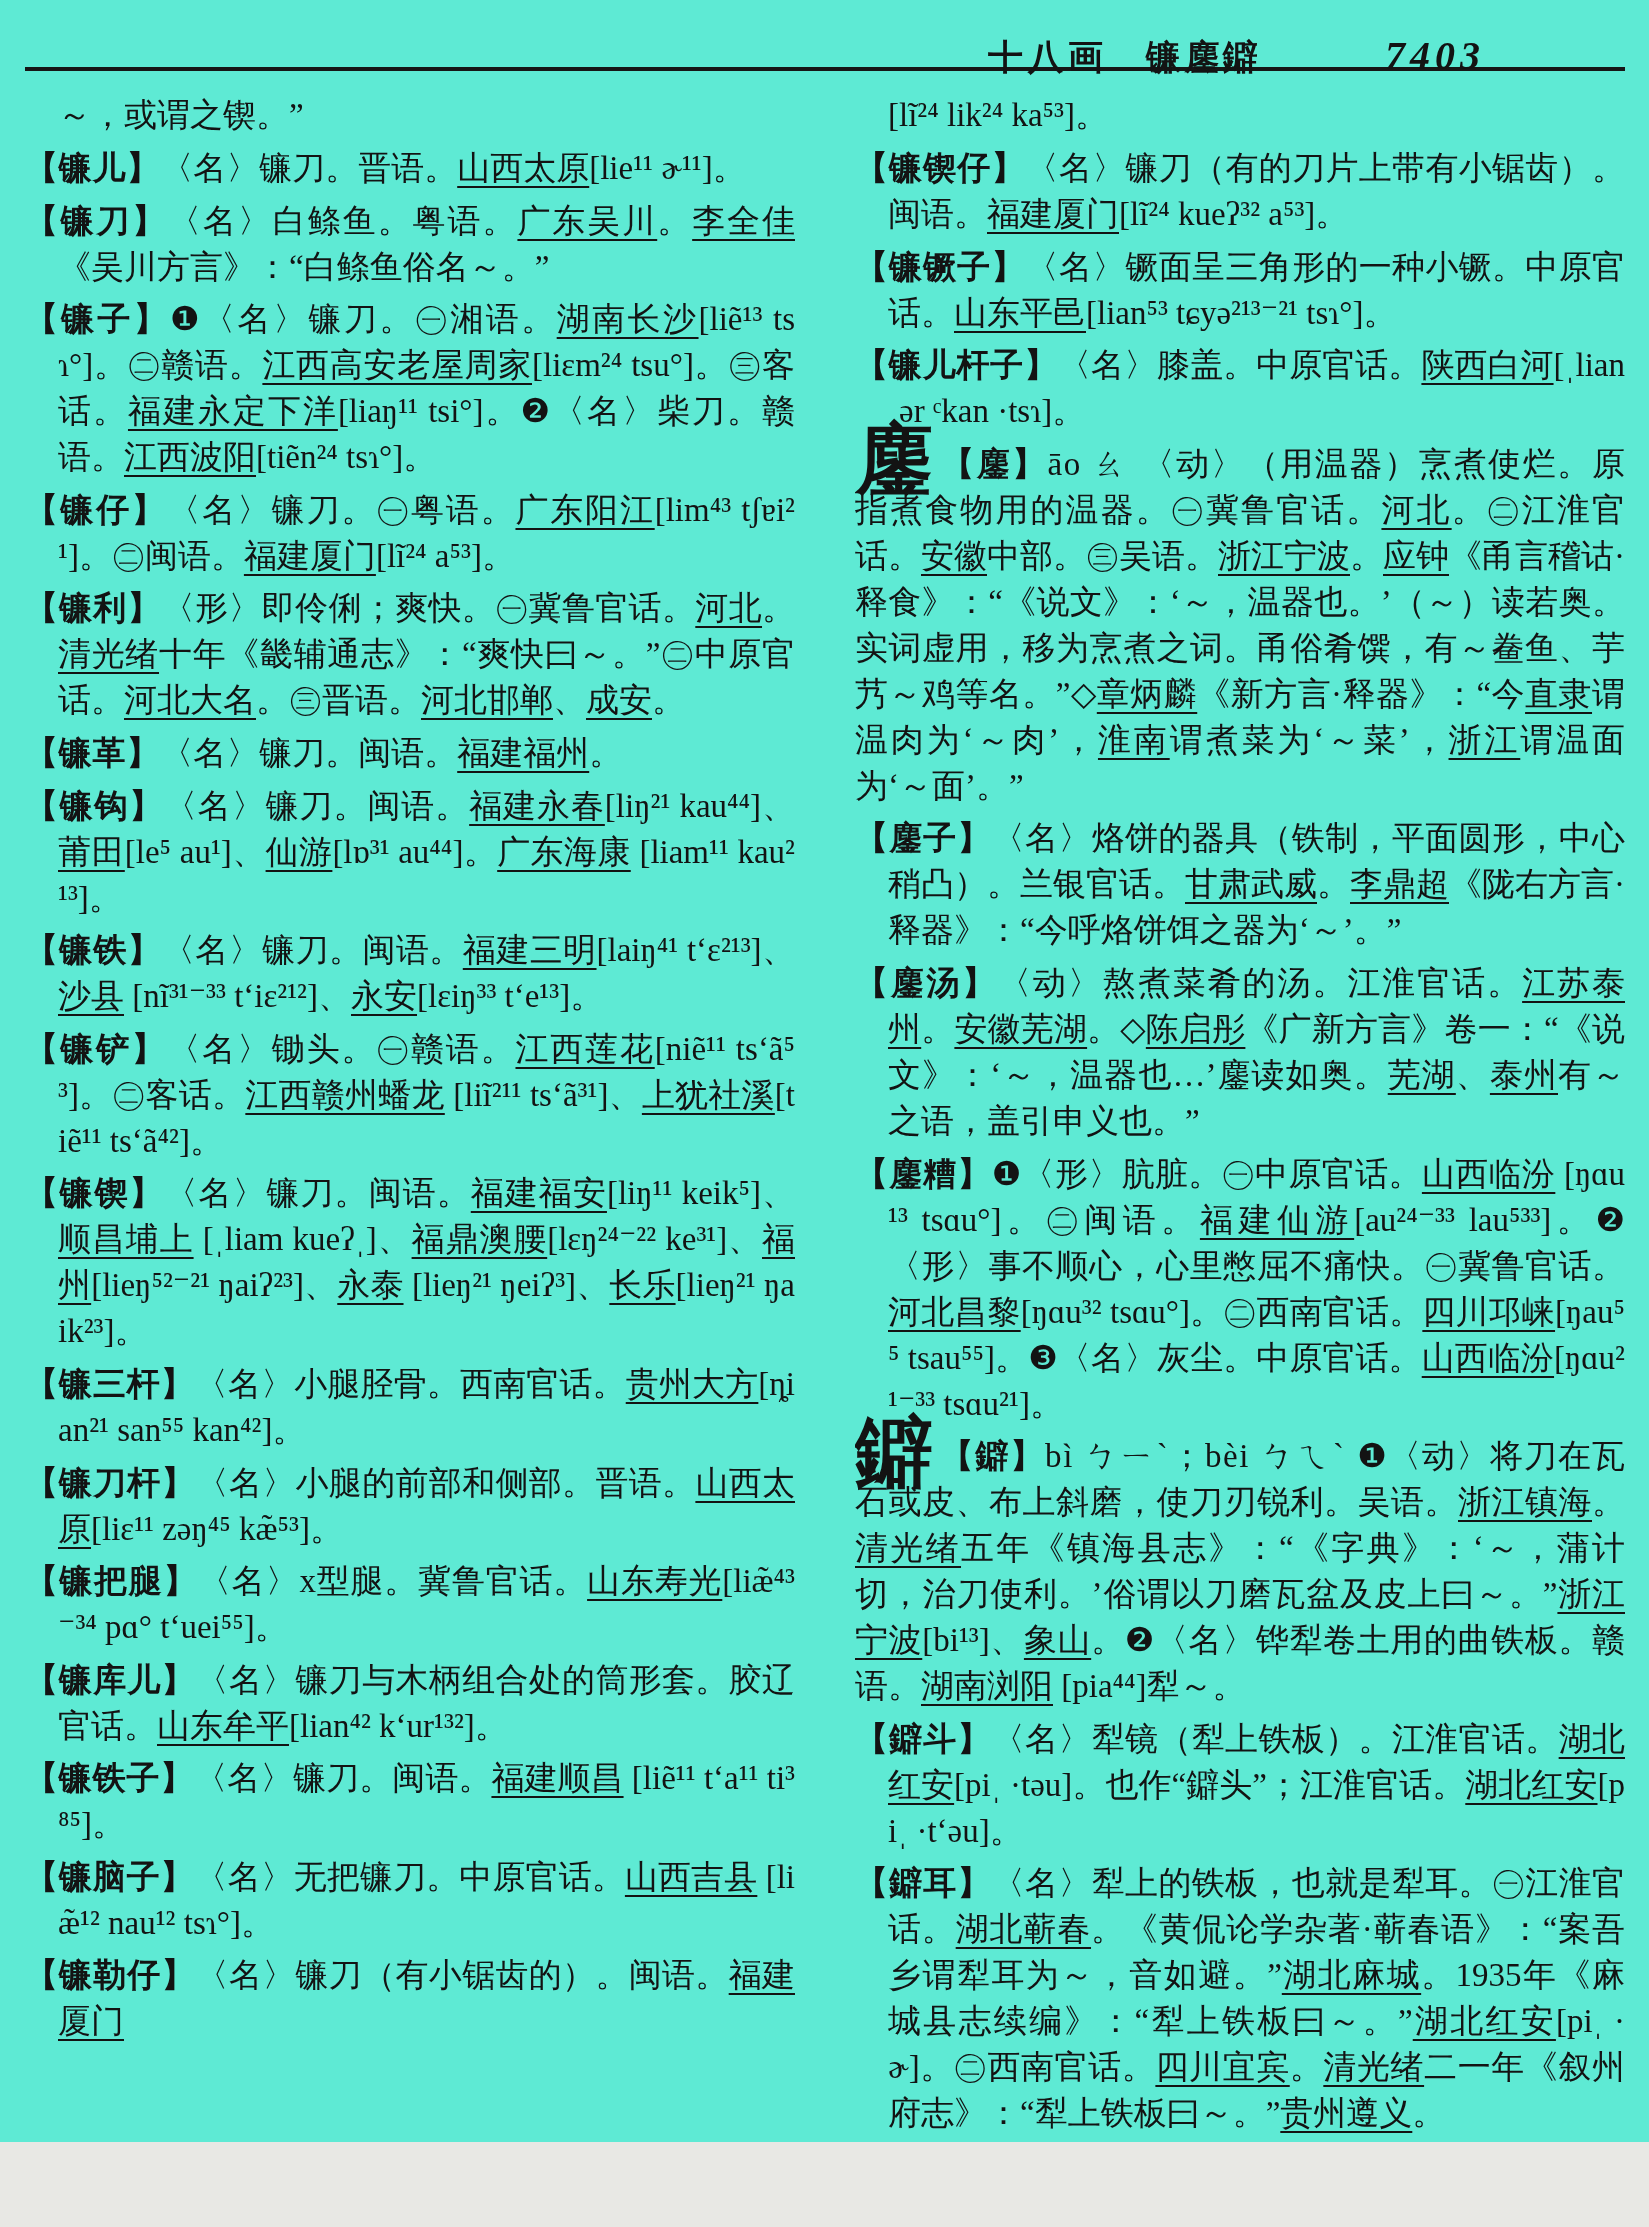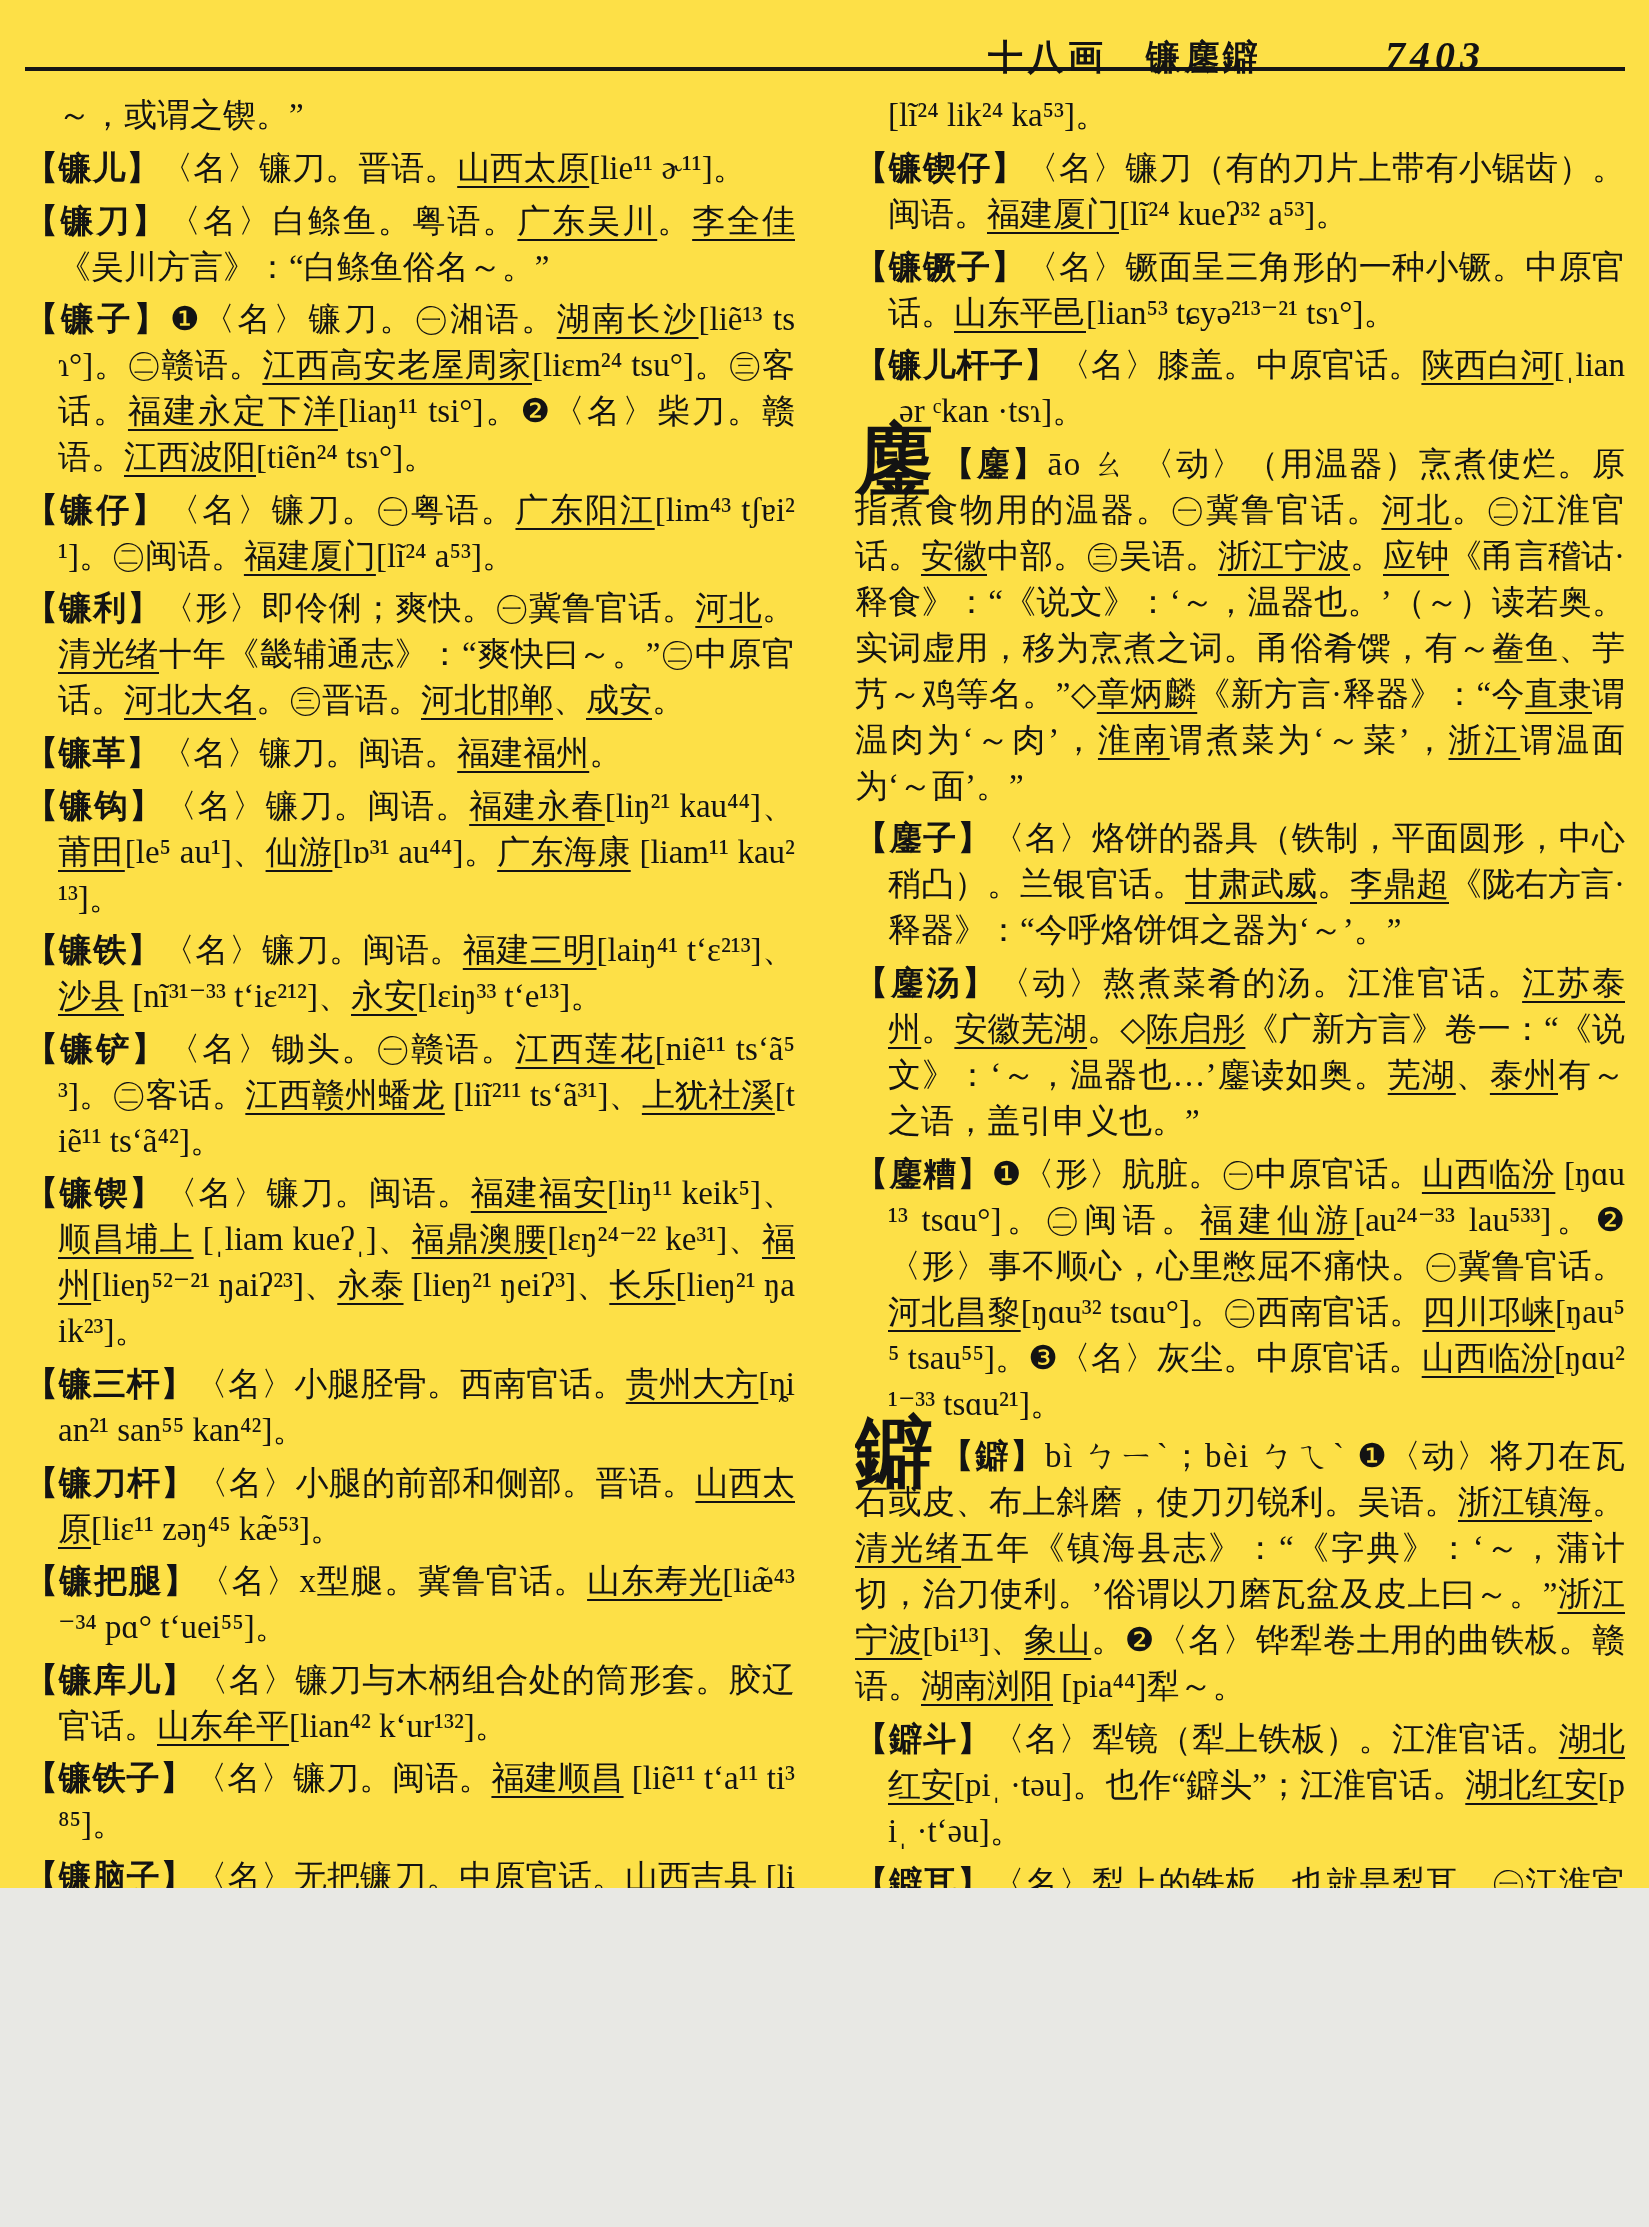--- a/index.html
+++ b/index.html
@@ -1,18 +1,18 @@
 <!DOCTYPE html>
 <html style="font-size:13.2px"><head>
 <meta charset="utf-8">
 <style>
   html,body{margin:0;padding:0;background:#e8e8e4;}
   .page{
-    width:1650px;height:1888px;box-sizing:border-box;
-    background:#fde047;color:#131313;
+    width:1650px;height:2142px;box-sizing:border-box;
+    background:#5eead4;color:#131313;
     font-family:"Liberation Serif","DejaVu Serif",serif;
     padding:13.2px 25px 0 25px;position:relative;overflow:hidden;
   }
   .header{
     display:flex;justify-content:flex-end;align-items:baseline;
     font-weight:bold;font-size:35px;height:51px;padding-right:140px;
   }
   .header .section{letter-spacing:5px;}
   .header .chars{margin-left:38px;letter-spacing:3.3px;margin-top:21px;}
   .header .pageno{margin-left:124px;font-style:italic;font-size:40px;letter-spacing:5px;text-align:center;}

